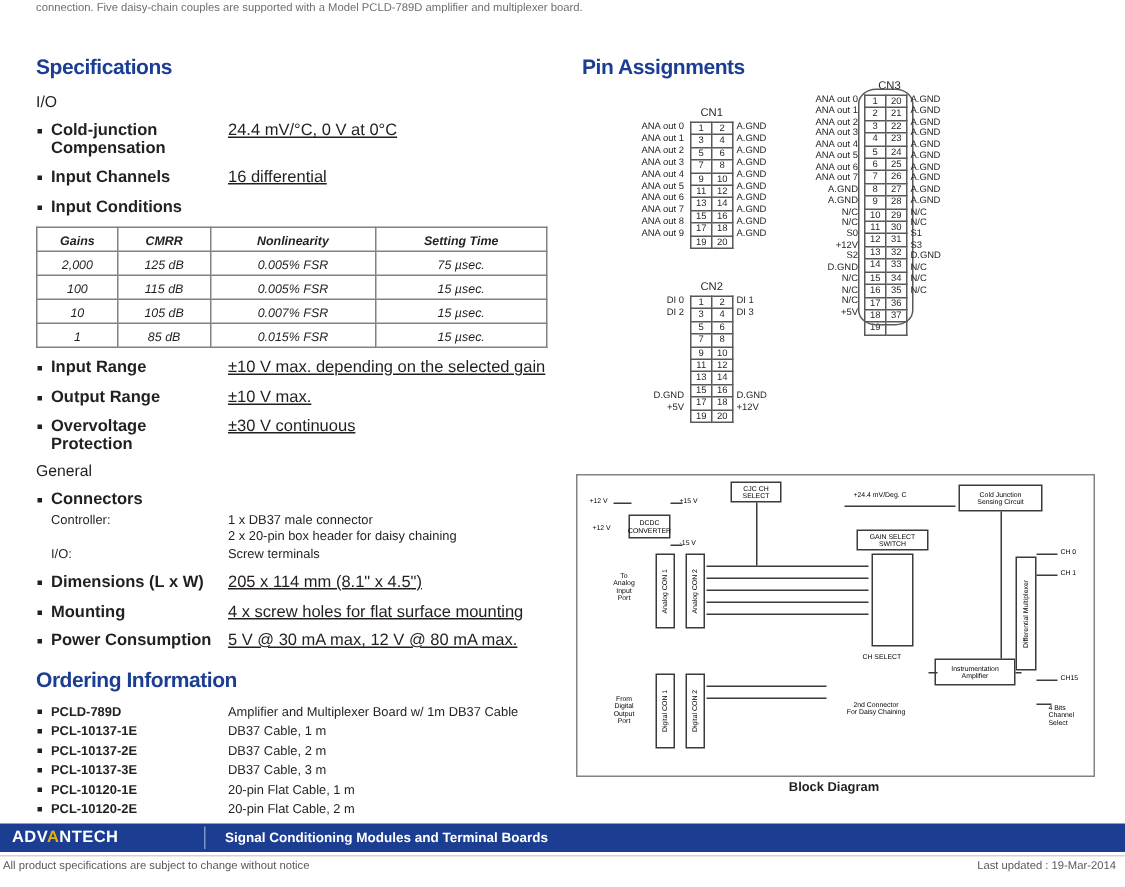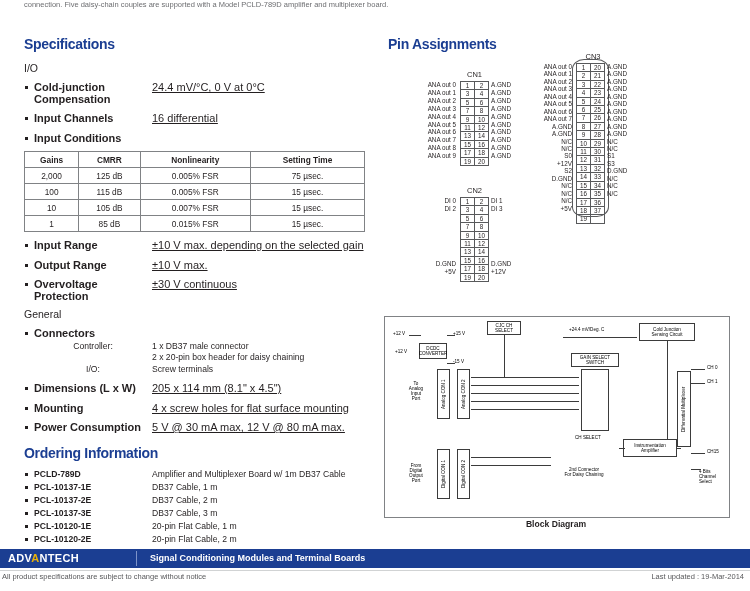--- a/index.html
+++ b/index.html
@@ -86,29 +86,29 @@
   }
   .sub-line {
     padding-left: 10px;
     font-size: 8.6px;
     line-height: 11.5px;
     display: flex;
   }
   .sub-label {
     width: 118px;
     flex: none;
-    text-align: center;
   }
 
   
   table.gains {
     border-collapse: collapse;
     margin: 7px 0 6px 0;
     width: 341px;
     font-size: 8.3px;
+    font-style: italic;
   }
   table.gains th, table.gains td {
     border: 1px solid #808285;
     text-align: center;
     padding: 2px 0 2px 0;
     height: 11px;
   }
   table.gains th {
     font-weight: bold;
     background: #ffffff;

